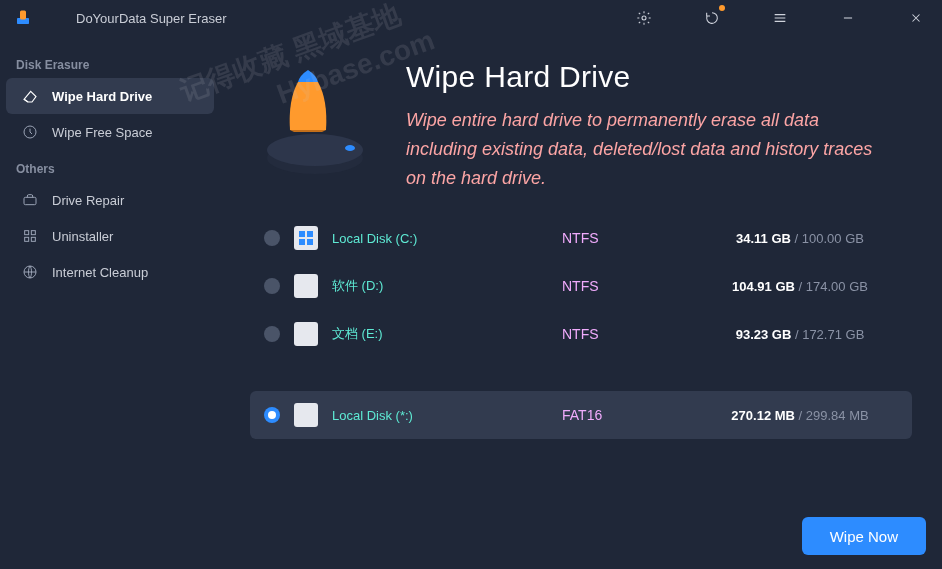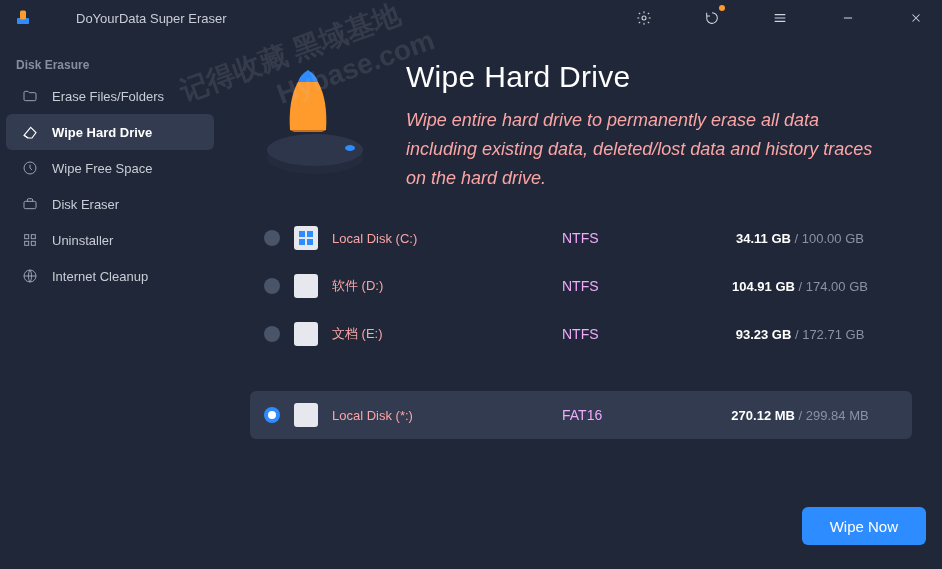--- a/index.html
+++ b/index.html
@@ -27,26 +27,26 @@
 .hero-text p { font-size: 18px; color: #fca5a5; line-height: 1.6; max-width: 470px; font-style: italic; }
 
 .drive-list { display: flex; flex-direction: column; }
 .drive-row { display: flex; align-items: center; height: 48px; padding: 0 14px; border-radius: 6px; cursor: pointer; }
 .drive-row.selected { background: #323b4f; margin-top: 33px; }
 .radio { width: 16px; height: 16px; border-radius: 50%; background: #4a5468; margin-right: 14px; position: relative; }
 .drive-row.selected .radio { background: #2d8cff; }
 .drive-row.selected .radio::after { content: ""; position: absolute; left: 4px; top: 4px; width: 8px; height: 8px; border-radius: 50%; background: #fff; }
 .drive-icon { width: 24px; height: 24px; background: #e6e8ee; border-radius: 3px; margin-right: 14px; position: relative; }
 .drive-icon.sys::after { content: ""; position: absolute; left: 5px; top: 5px; width: 6px; height: 6px; background: #2d8cff; box-shadow: 8px 0 #2d8cff, 0 8px #2d8cff, 8px 8px #2d8cff; }
-.drive-name { flex: 0 0 230px; font-size: 13px; color: #fca5a5; }
+.drive-name { flex: 0 0 230px; font-size: 13px; color: #5eead4; }
 .drive-fs { flex: 0 0 140px; font-size: 14px; color: #f0abfc; }
 .drive-size { font-size: 13px; text-align: center; flex: 1; color: #8a92a5; }
 .drive-size .used { color: #fff; font-weight: 600; }
 
-.footer-btn { position: absolute; right: 16px; bottom: 24px; }
+.footer-btn { position: absolute; right: 16px; bottom: 14px; }
 .wipe-btn { background: #2d8cff; color: #fff; border: none; height: 38px; padding: 0 28px; border-radius: 6px; font-size: 15px; cursor: pointer; }
 
 
 .watermark { position: absolute; left: 180px; top: 30px; transform: rotate(-20deg); font-size: 28px; color: rgba(200,200,210,.13); font-weight: 600; pointer-events: none; line-height: 1.3; }
 </style>
 </head>
 <body>
 
 <div class="titlebar">
   <span class="logo">
@@ -82,28 +82,20 @@
   <span class="tbtn">
     <svg viewBox="0 0 24 24" width="14" height="14" stroke="currentColor" stroke-width="1.8">
         <path d="M6 6l12 12M18 6L6 18"></path>
       </svg>
   </span>
 </div>
 
 <div class="sidebar">
   <div class="group-header">Disk Erasure</div>
 
-  <div class="nav-item">
-    <span class="icon">
-        <svg viewBox="0 0 24 24" width="16" height="16" fill="none" stroke="currentColor" stroke-width="1.5">
-          <path d="M3 7a2 2 0 0 1 2-2h4l2 2h8a2 2 0 0 1 2 2v8a2 2 0 0 1-2 2H5a2 2 0 0 1-2-2V7z"></path>
-        </svg>
-      </span>
-    <span>Erase Files/Folders</span>
-  </div>
 
   <div class="nav-item active">
     <span class="icon">
         <svg viewBox="0 0 24 24" width="16" height="16" fill="none" stroke="currentColor" stroke-width="1.7">
           <path d="M3 17l6 4h6l6-8-8-8-10 12z"></path>
           <path d="M9 21l-6-4"></path>
         </svg>
       </span>
     <span>Wipe Hard Drive</span>
   </div>
@@ -111,29 +103,30 @@
   <div class="nav-item">
     <span class="icon">
         <svg viewBox="0 0 24 24" width="16" height="16" fill="none" stroke="currentColor" stroke-width="1.5">
           <circle cx="12" cy="12" r="9"></circle>
           <path d="M12 7v5l3 3"></path>
         </svg>
       </span>
     <span>Wipe Free Space</span>
   </div>
 
+  <div class="group-header">Others</div>
 
   <div class="nav-item">
     <span class="icon">
         <svg viewBox="0 0 24 24" width="16" height="16" fill="none" stroke="currentColor" stroke-width="1.5">
           <rect x="3" y="8" width="18" height="11" rx="2"></rect>
           <path d="M8 8V6a2 2 0 0 1 2-2h4a2 2 0 0 1 2 2v2"></path>
         </svg>
       </span>
-    <span>Disk Eraser</span>
+    <span>Drive Repair</span>
   </div>
 
   <div class="nav-item">
     <span class="icon">
         <svg viewBox="0 0 24 24" width="16" height="16" fill="none" stroke="currentColor" stroke-width="1.5">
           <rect x="4" y="4" width="6" height="6"></rect>
           <rect x="14" y="4" width="6" height="6"></rect>
           <rect x="4" y="14" width="6" height="6"></rect>
           <rect x="14" y="14" width="6" height="6"></rect>
         </svg>

